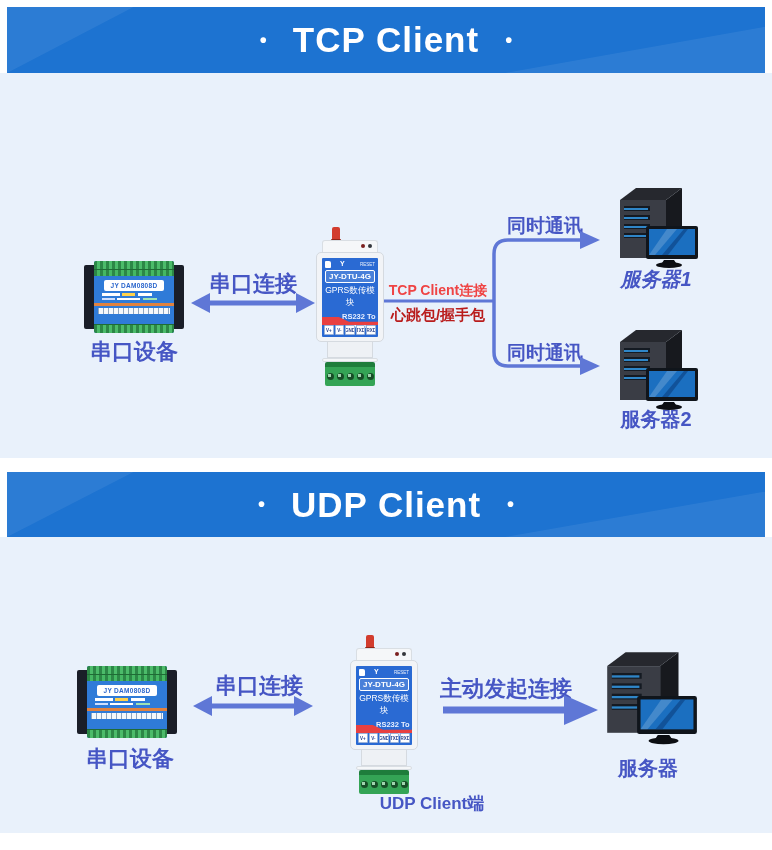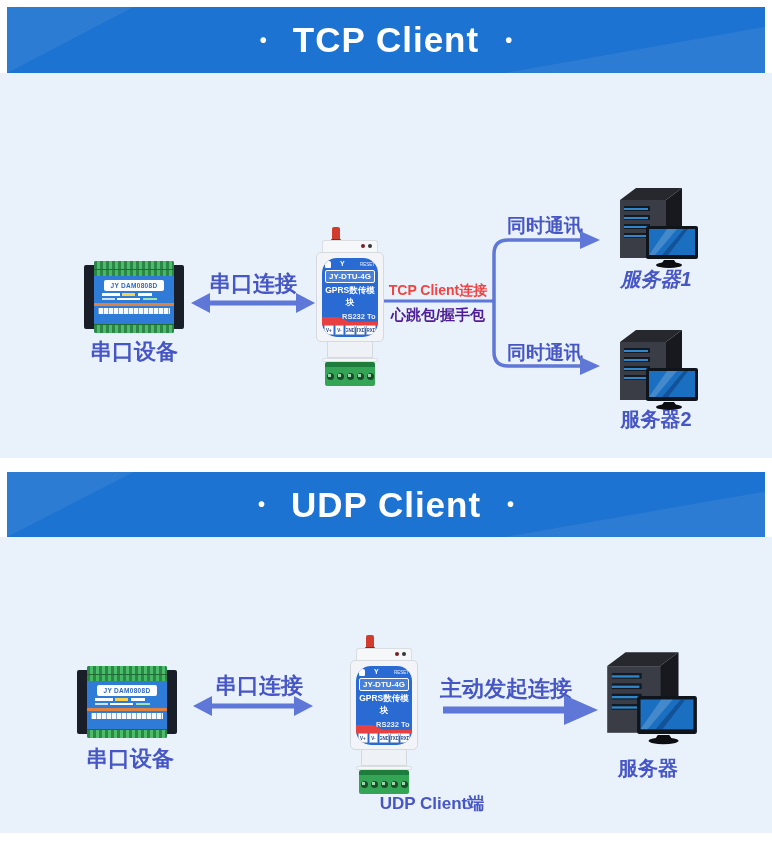--- a/index.html
+++ b/index.html
@@ -39,21 +39,21 @@
 
   
   .dlabel{
     position:absolute;transform:translateX(-50%);white-space:nowrap;
     color:#4656c4;font-weight:700;
   }
   .lbl-big{font-size:22px;}
   .lbl-med{font-size:20px;}
   .lbl-sim{font-size:19px;}
   .lbl-sm{font-size:14px;color:#ef4444;}
-  .lbl-hb{font-size:15px;color:#4c1d95;}
+  .lbl-hb{font-size:15px;color:#b91c1c;}
   .lbl-udp{font-size:17px;margin-left:48px;}
 
   
   .sdev{position:absolute;width:100px;height:72px;z-index:2;}
   .sdev .rail{position:absolute;top:4px;bottom:4px;width:12px;background:#1a1e28;border-radius:2px;}
   .sdev .rail.l{left:0;} .sdev .rail.r{right:0;}
   .sdev .board{position:absolute;left:10px;right:10px;top:0;bottom:0;background:#2f7bd8;border-radius:2px;overflow:hidden;}
   .sdev .gstrip{height:8px;background:repeating-linear-gradient(90deg,#2c8746 0 3px,#4cbb6a 3px 6px);border-bottom:1px solid #1f6b35;}
   .sdev .gstrip2{height:6px;background:repeating-linear-gradient(90deg,#2c8746 0 3px,#45b863 3px 6px);}
   .sdev .mlabel{
@@ -73,28 +73,28 @@
 
   
   .dtu{position:absolute;width:68px;z-index:2;}
   .dtu .antenna{position:absolute;top:-13px;left:16px;width:8px;height:16px;background:#d23c2e;border-radius:2px;}
   .dtu .antenna::after{content:"";position:absolute;left:-1px;bottom:0;width:10px;height:4px;background:#8f2418;border-radius:1px;}
   .dtu .cap{position:relative;margin:0 auto;width:54px;height:11px;background:#f5f7f9;border:1px solid #d9dee3;border-bottom:none;border-radius:3px 3px 0 0;}
   .dtu .led{position:absolute;top:3px;width:4px;height:4px;border-radius:50%;}
   .dtu .led.a{right:12px;background:#7a1f1f;}
   .dtu .led.b{right:5px;background:#33363b;}
   .dtu .body{position:relative;width:68px;height:90px;background:#f2f4f7;border:1px solid #d5dae0;border-radius:5px;box-sizing:border-box;}
-  .dtu .panel{position:absolute;left:5px;right:5px;top:5px;bottom:4px;background:#2a6ad3;border-radius:15px;overflow:hidden;}
+  .dtu .panel{position:absolute;left:5px;right:5px;top:5px;bottom:4px;background:#2a6ad3;border-radius:1px;overflow:hidden;}
   .dtu .iconrow{display:flex;align-items:center;height:10px;padding:1px 3px 0 3px;color:#ffffff;}
   .dtu .sim{width:6px;height:7px;background:#ffffff;border-radius:1px 2px 1px 1px;}
   .dtu .antg{font-size:7px;font-weight:700;margin-left:9px;line-height:8px;}
   .dtu .rst{margin-left:auto;font-size:4.5px;line-height:5px;text-align:right;opacity:0.9;}
   .dtu .model{margin:1px auto 0 auto;width:max-content;padding:1px 3px;border:1px solid #ffffff;
     border-radius:2px;background:rgba(255,255,255,0.15);color:#ffffff;font-size:8px;font-weight:700;line-height:9px;}
-  .dtu .name{margin-top:2px;text-align:center;color:#ffffff;font-size:8.5px;font-weight:700;}
+  .dtu .name{margin-top:2px;text-align:center;color:#ffffff;font-size:8.5px;font-weight:400;}
   .dtu .rs232{margin-top:3px;padding-left:20px;color:#e9f0ff;font-size:7.5px;font-weight:700;}
   .dtu .gprs{padding-right:6px;color:#e9f0ff;font-size:7.5px;font-weight:700;text-align:right;}
   .dtu .swoosh{position:absolute;left:0;right:0;bottom:12px;height:8px;background:#e84040;
     clip-path:polygon(0 0,30% 0,48% 60%,100% 60%,100% 100%,0 100%);}
   .dtu .terms{position:absolute;left:2px;right:2px;bottom:2px;height:10px;display:flex;gap:1px;}
   .dtu .terms span{flex:1;background:#ffffff;border:0.5px solid #9db3d8;border-radius:1px;
     color:#27418c;font-size:4.5px;font-weight:700;display:flex;align-items:center;justify-content:center;overflow:hidden;}
   .dtu .neck{margin:0 auto;width:46px;height:16px;background:#eef1f5;border:1px solid #d5dae0;border-top:none;box-sizing:border-box;}
   .dtu .flange{margin:0 auto;width:56px;height:4px;background:#f5f7f9;border:1px solid #d9dee3;border-radius:2px;box-sizing:border-box;}
   .dtu .green{position:relative;margin:0 auto;width:50px;height:24px;background:#34a455;border-top:5px solid #1e7d3b;

